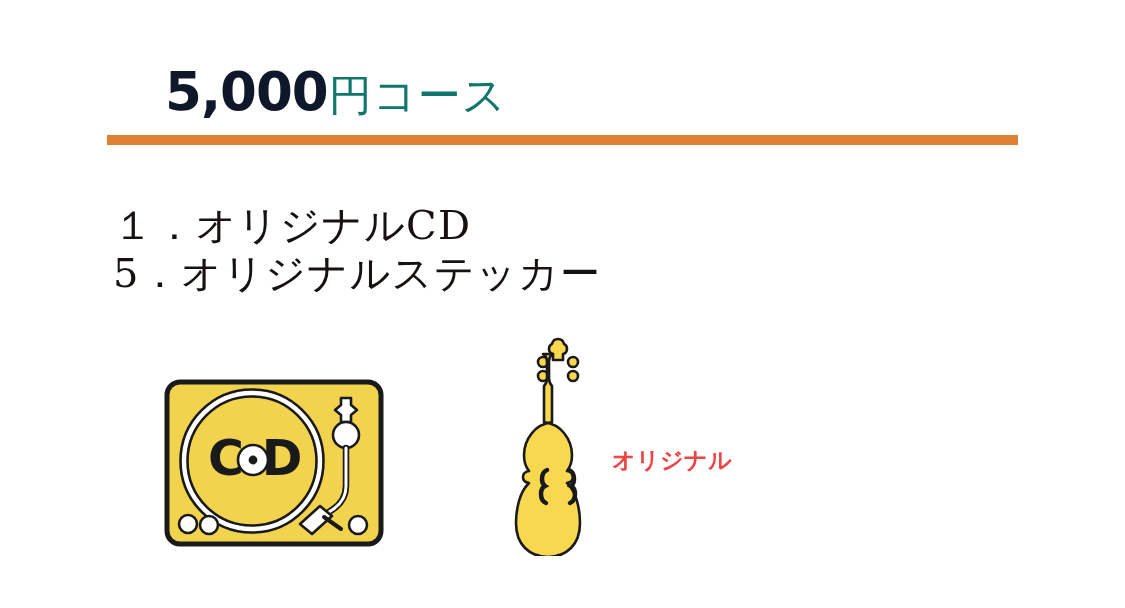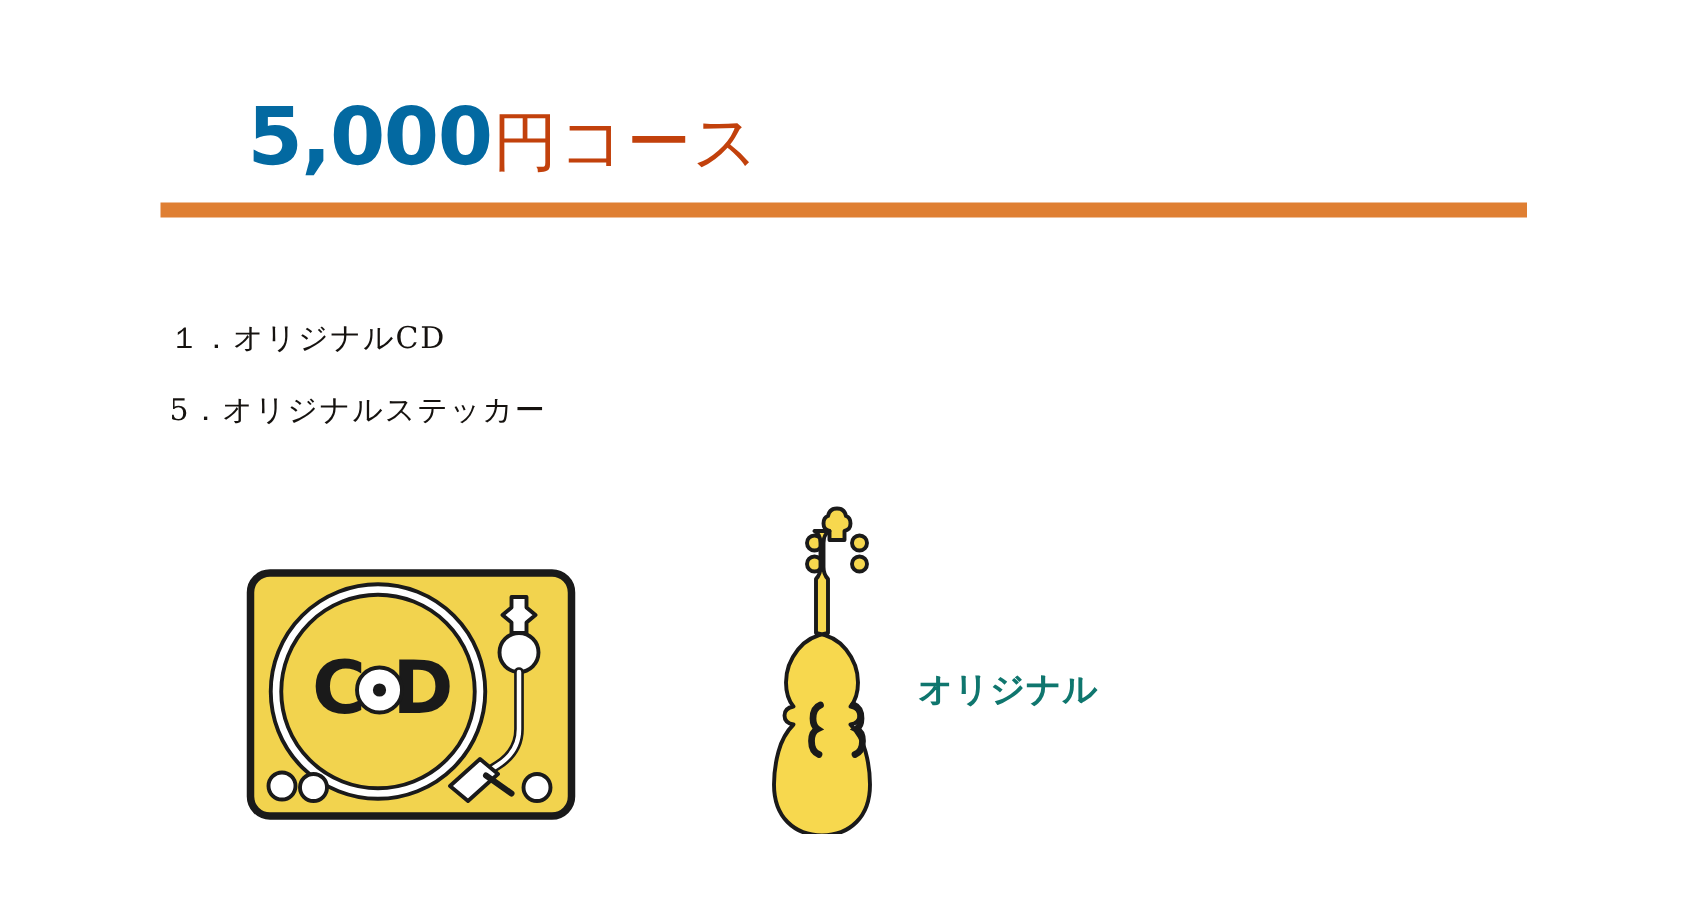--- a/index.html
+++ b/index.html
@@ -39,30 +39,30 @@
     align-items: baseline;
     white-space: nowrap;
     margin-left: 58px;
   }
   .title-amount {
     font-family: "DejaVu Sans", "Liberation Sans", sans-serif;
     font-weight: 700;
     font-size: 53px;
     letter-spacing: -1px;
     line-height: 1;
-    color: #0369a1;
+    color: #0f172a;
     margin-top: 12px;
   }
   .title-suffix {
     font-family: "DejaVu Serif", "Liberation Serif", serif;
     font-weight: 500;
     font-size: 43px;
     letter-spacing: 1px;
     line-height: 1;
-    color: #c2410c;
+    color: #0f766e;
     margin-left: 1px;
   }
 
   
   .divider {
     position: absolute;
     left: 107px;
     top: 135px;
     width: 911px;
     height: 10px;
@@ -71,21 +71,21 @@
 
   
   .list {
     position: absolute;
     left: 113px;
     top: 201px;
     width: 800px;
   }
   .list-item {
     font-family: "DejaVu Serif", "Liberation Serif", serif;
-    font-size: 20px;
+    font-size: 40px;
     line-height: 48px;
     letter-spacing: 1.2px;
     color: #15120f;
     white-space: nowrap;
   }
 
   
   .turntable {
     position: absolute;
     left: 164px;
@@ -111,21 +111,21 @@
     left: 612px;
     top: 444px;
     width: 220px;
   }
   .sticker-caption .cap-line {
     font-family: "DejaVu Sans", "Liberation Sans", sans-serif;
     font-weight: 700;
     font-size: 23px;
     line-height: 33px;
     letter-spacing: 0.5px;
-    color: #0f766e;
+    color: #ef4444;
     white-space: nowrap;
   }
 </style>
 </head>
 <body>
 
 <div class="slide">
 
   <div class="title-block">
     <div class="title-line">

